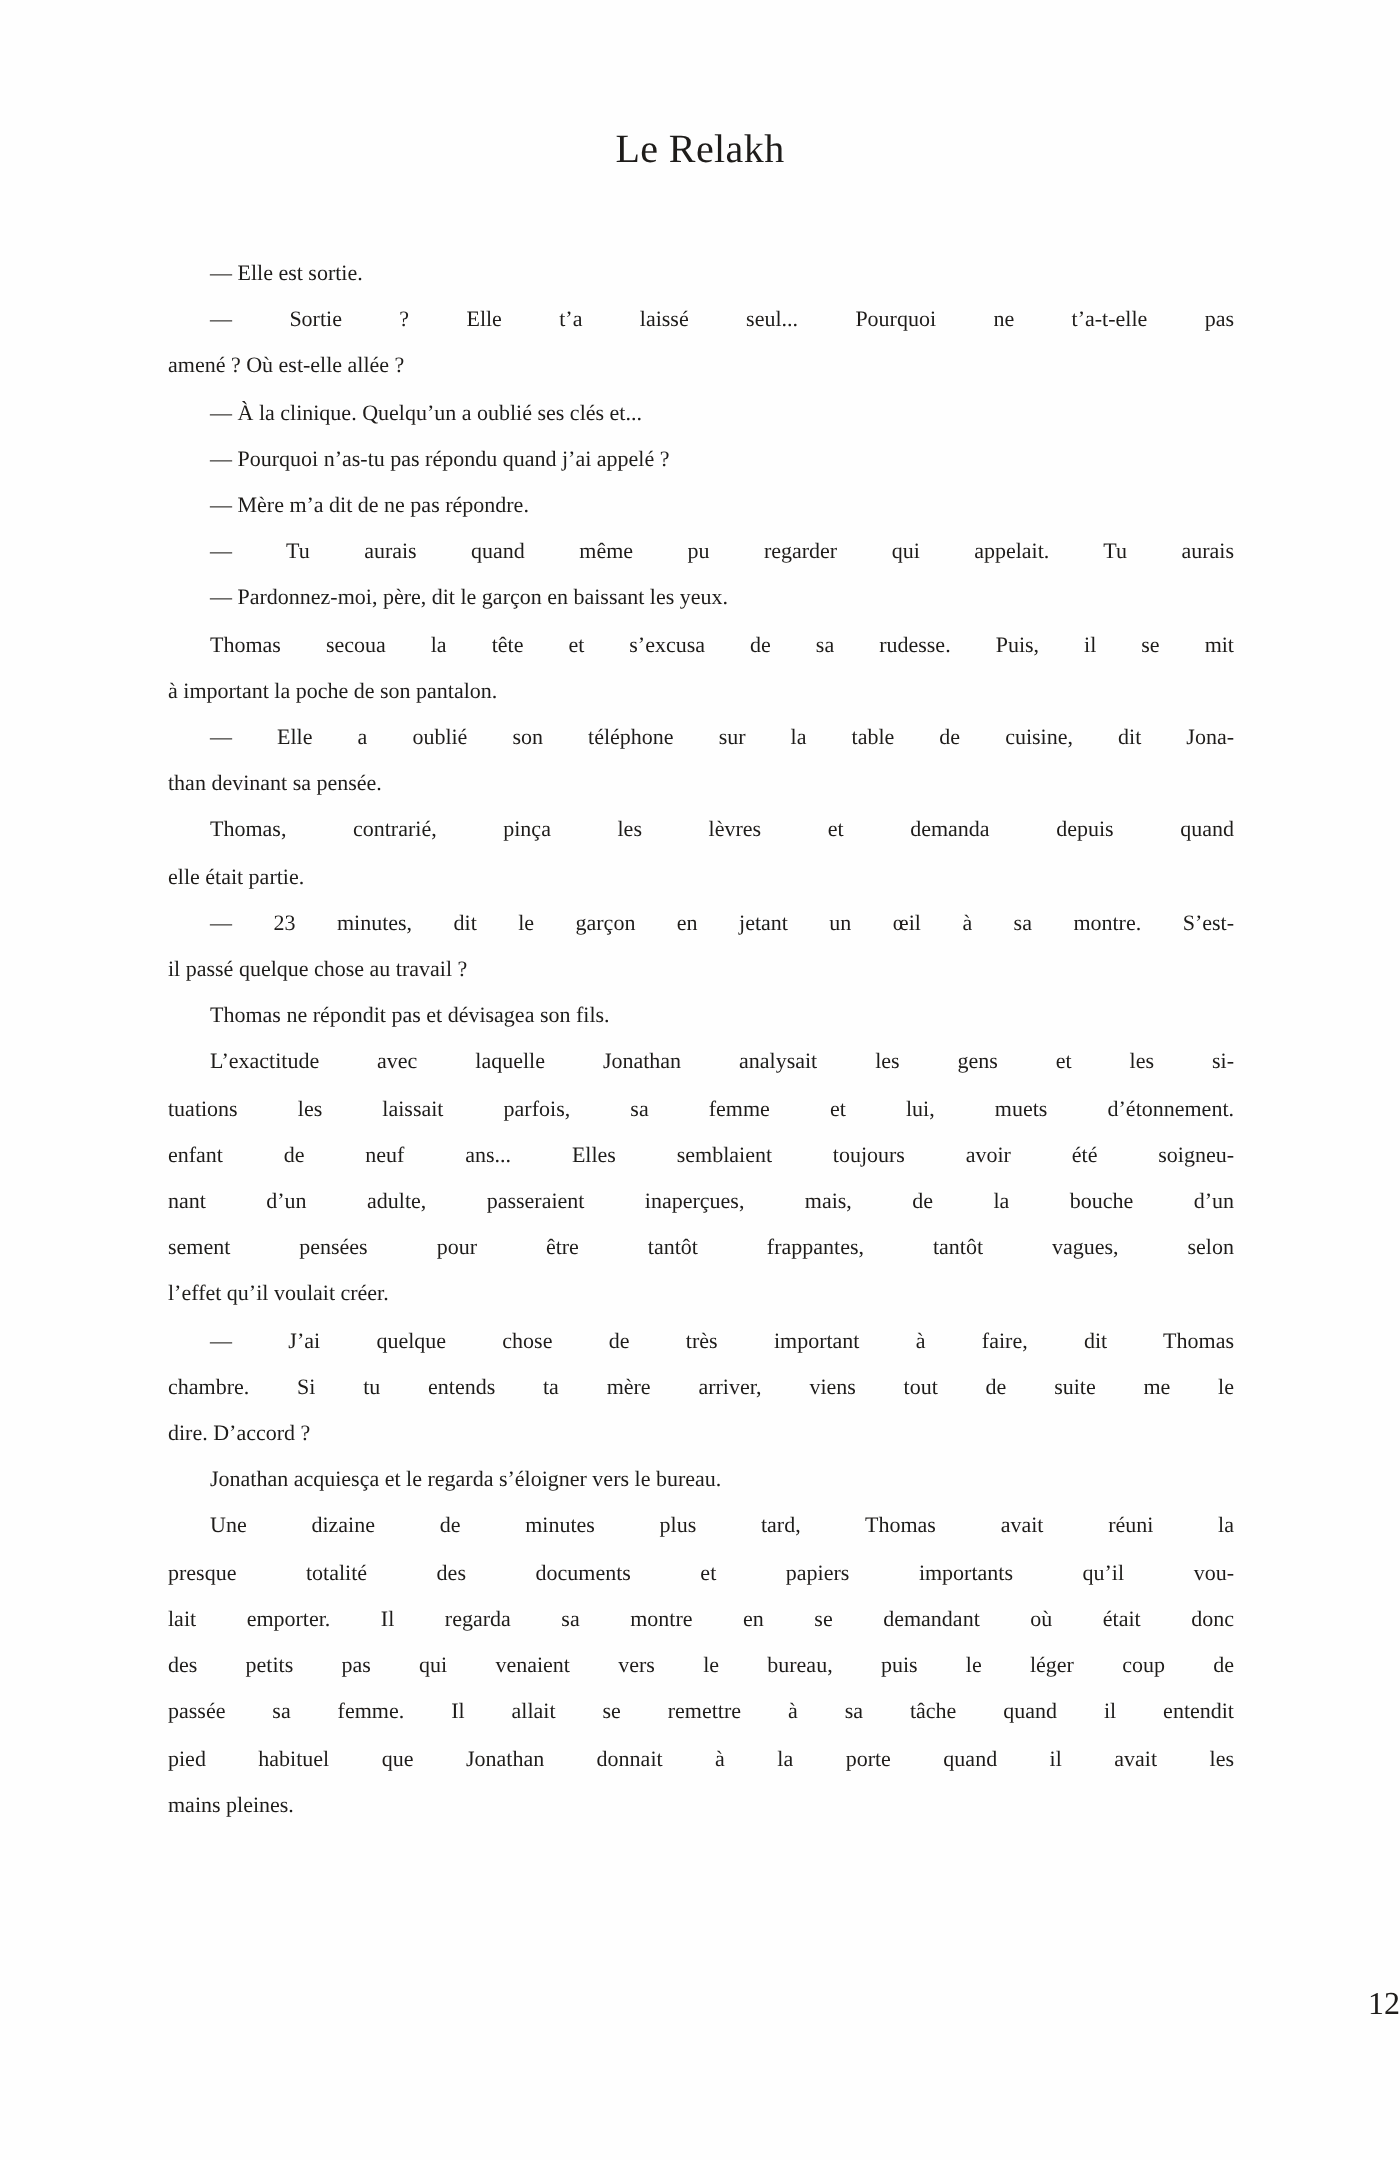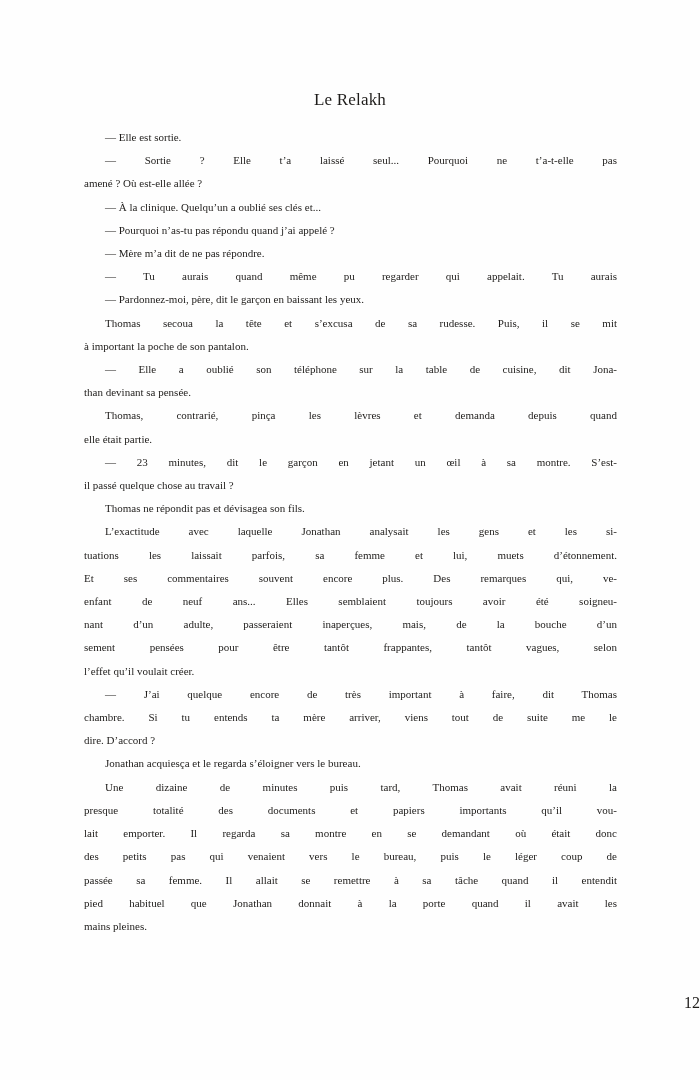--- a/index.html
+++ b/index.html
@@ -11,25 +11,25 @@
     position: relative;
     width: 700px;
     height: 1080px;
     background: #fefefe;
     color: #1e1c1a;
     font-family: "Liberation Serif", "DejaVu Serif", serif;
     overflow: hidden;
   }
   .running-header {
     position: absolute;
-    top: 90px;
+    top: 64px;
     left: 0;
     width: 700px;
     text-align: center;
-    font-size: 17px;
+    font-size: 20px;
     letter-spacing: 0.2px;
   }
   .text-block {
     position: absolute;
     left: 84px;
     top: 126px;
     width: 533px;
     font-size: 11px;
     line-height: 23.2px;
   }
@@ -72,30 +72,29 @@
       <div class="line last">à important la poche de son pantalon.</div>
       <div class="line first">— Elle a oublié son téléphone sur la table de cuisine, dit Jona-</div>
       <div class="line last">than devinant sa pensée.</div>
       <div class="line first">Thomas, contrarié, pinça les lèvres et demanda depuis quand</div>
       <div class="line last">elle était partie.</div>
       <div class="line first">— 23 minutes, dit le garçon en jetant un œil à sa montre. S’est-</div>
       <div class="line last">il passé quelque chose au travail ?</div>
       <div class="line first last">Thomas ne répondit pas et dévisagea son fils.</div>
       <div class="line first">L’exactitude avec laquelle Jonathan analysait les gens et les si-</div>
       <div class="line">tuations les laissait parfois, sa femme et lui, muets d’étonnement.</div>
-      <div class="line">Et ses commentaires souvent encore plus. Des remarques qui, ve-</div>
       <div class="line">enfant de neuf ans... Elles semblaient toujours avoir été soigneu-</div>
       <div class="line">nant d’un adulte, passeraient inaperçues, mais, de la bouche d’un</div>
       <div class="line">sement pensées pour être tantôt frappantes, tantôt vagues, selon</div>
       <div class="line last">l’effet qu’il voulait créer.</div>
-      <div class="line first">— J’ai quelque encore de très important à faire, dit Thomas</div>
+      <div class="line first">— J’ai quelque chose de très important à faire, dit Thomas</div>
       <div class="line">chambre. Si tu entends ta mère arriver, viens tout de suite me le</div>
       <div class="line last">dire. D’accord ?</div>
       <div class="line first last">Jonathan acquiesça et le regarda s’éloigner vers le bureau.</div>
-      <div class="line first">Une dizaine de minutes puis tard, Thomas avait réuni la</div>
+      <div class="line first">Une dizaine de minutes plus tard, Thomas avait réuni la</div>
       <div class="line">presque totalité des documents et papiers importants qu’il vou-</div>
       <div class="line">lait emporter. Il regarda sa montre en se demandant où était donc</div>
       <div class="line">des petits pas qui venaient vers le bureau, puis le léger coup de</div>
       <div class="line">passée sa femme. Il allait se remettre à sa tâche quand il entendit</div>
       <div class="line">pied habituel que Jonathan donnait à la porte quand il avait les</div>
       <div class="line last">mains pleines.</div>
     </div>
 
   <div class="page-number">12</div>
 </div>

